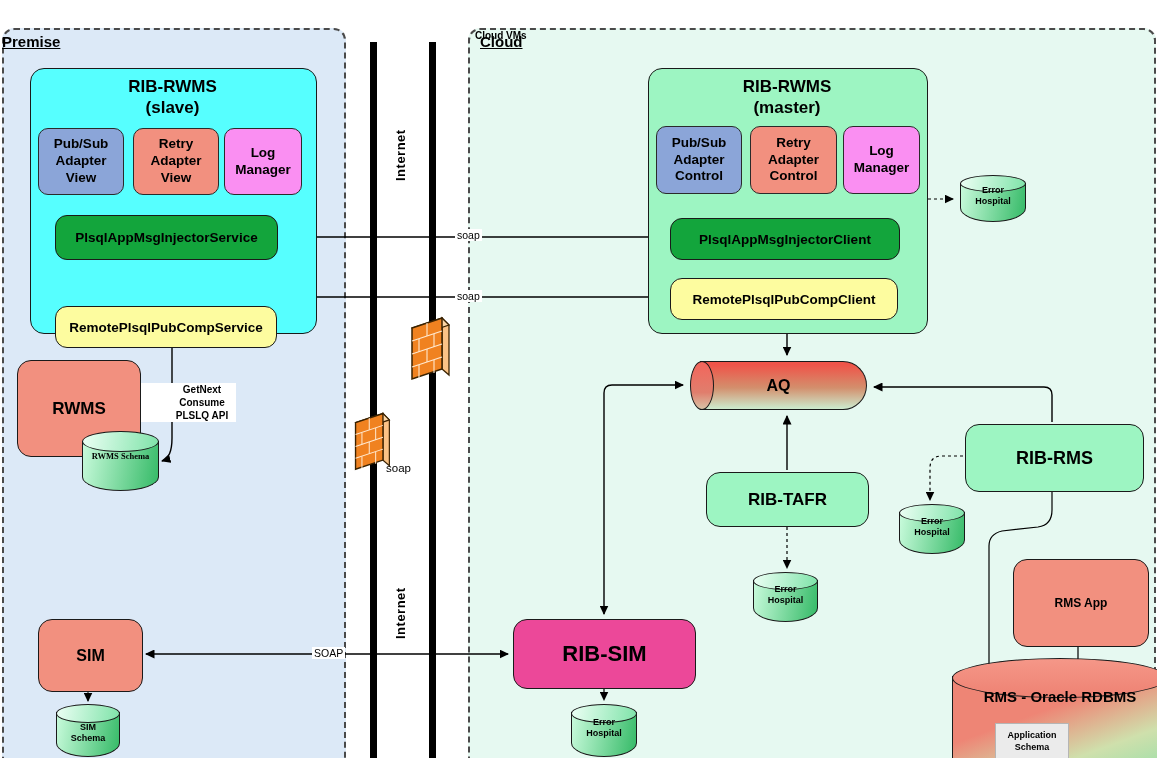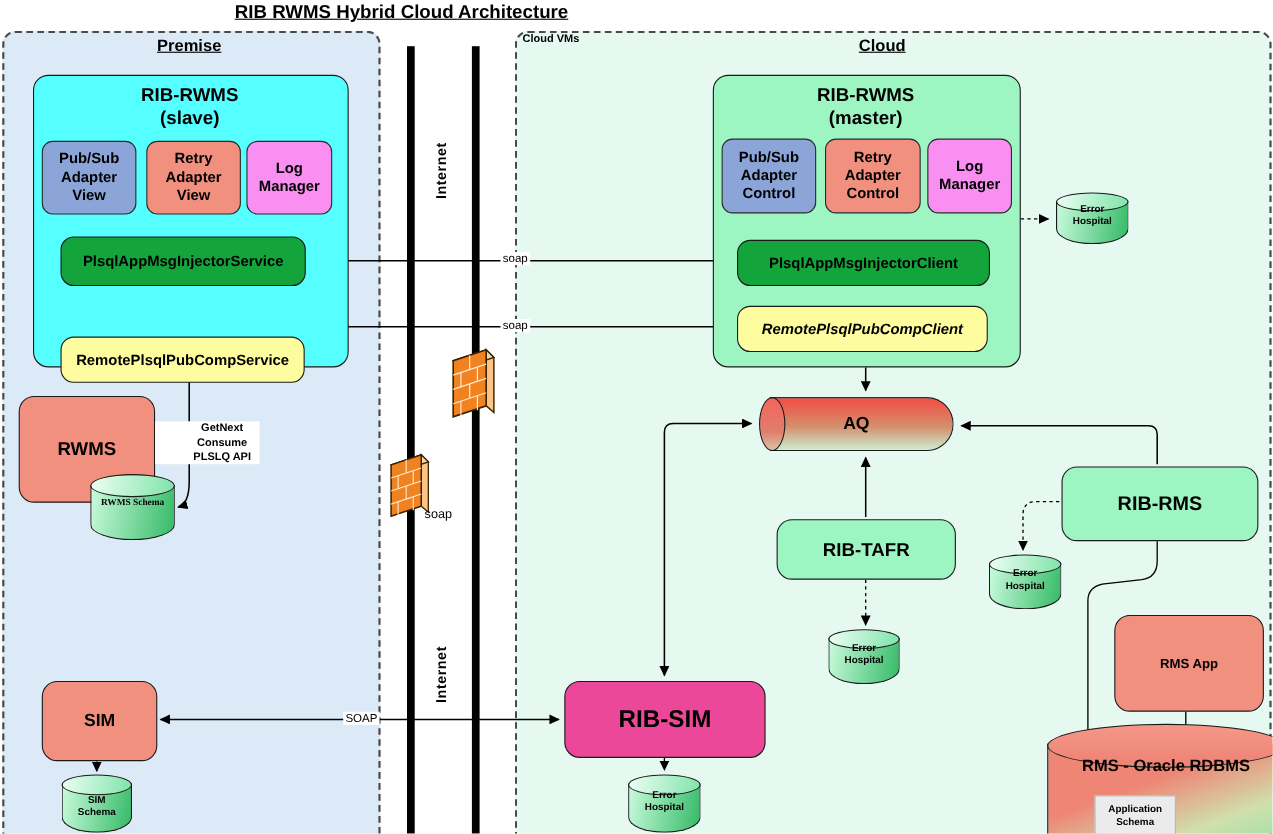--- a/index.html
+++ b/index.html
@@ -3,21 +3,21 @@
 <meta charset="utf-8">
 <style>
   html,body{margin:0;padding:0;background:#fff;}
   #canvas{position:relative;width:1157px;height:758px;overflow:hidden;background:#fff;
           font-family:"Liberation Sans",sans-serif;color:#000;}
   .abs{position:absolute;}
   .ml{white-space:pre-line;}
   .ctr{display:flex;align-items:center;justify-content:center;text-align:center;}
   
   .region{border:2px dashed #4a4a4a;border-radius:12px;z-index:1;}
-  .region-title{font-size:15px;font-weight:bold;text-decoration:underline;text-align:center;z-index:2;}
+  .region-title{font-size:15px;font-weight:bold;text-decoration:underline;z-index:2;}
   
   .node{border:1.6px solid #1a1a1a;border-radius:14px;font-weight:bold;z-index:4;}
   .comp{border:1.3px solid #2a2a2a;border-radius:10px;font-weight:bold;font-size:13.5px;line-height:1.25;z-index:5;}
   .svc{border:1.4px solid #1a1a1a;border-radius:12px;font-weight:bold;font-size:13.5px;z-index:5;}
   
   .vcyl{z-index:4;}
   .vcyl .ct{position:absolute;left:0;right:0;top:0;height:32%;background:linear-gradient(100deg,#ecfff4,#7fe3a9);border:1.3px solid #1a1a1a;border-radius:50%;z-index:2;}
   .vcyl .cb{position:absolute;left:0;right:0;top:16%;bottom:0;background:linear-gradient(100deg,#c9fbdc,#35ba67);border:1.3px solid #1a1a1a;border-top:none;border-radius:0 0 50% 50% / 0 0 14px 14px;}
   .vcyl .cl{position:absolute;left:0;right:0;top:34%;z-index:3;font-weight:bold;font-size:9px;text-align:center;line-height:1.2;}
   
@@ -25,21 +25,20 @@
   .ilabel{font-weight:bold;font-size:13px;writing-mode:vertical-rl;transform:rotate(180deg);z-index:3;letter-spacing:.5px;}
   .linelabel{z-index:6;background:#fff;padding:0 2px;}
   svg.wires{position:absolute;left:0;top:0;z-index:3;pointer-events:none;}
   .fw{z-index:5;}
 </style>
 </head>
 <body>
 
 <div id="canvas">
 
-  <div class="abs" style="left:160px;top:1px;width:410px;text-align:center;font-size:17px;font-weight:bold;text-decoration:underline;z-index:2;">RIB RWMS Hybrid Cloud Architecture</div>
 
   <div class="abs region" style="left:2px;top:28px;width:340px;height:745px;background:#dce9f7;"></div>
   <div class="abs region-title" style="left:2px;top:33px;width:340px;">Premise</div>
 
   <div class="abs region" style="left:468px;top:28px;width:684px;height:745px;background:#e6f9f1;"></div>
   <div class="abs" style="left:475px;top:30px;font-size:10px;font-weight:bold;z-index:2;">Cloud VMs</div>
   <div class="abs region-title" style="left:468px;top:33px;width:644px;padding-left:12px;">Cloud</div>
 
   <div class="abs ibar" style="left:370px;top:42px;height:716px;"></div>
   <div class="abs ibar" style="left:429px;top:42px;height:716px;"></div>
@@ -90,21 +89,21 @@
   <div class="abs comp ctr ml" style="left:656px;top:126px;width:84px;height:66px;background:#8ba5d8;">Pub/Sub
 Adapter
 Control</div>
   <div class="abs comp ctr ml" style="left:750px;top:126px;width:85px;height:66px;background:#f2907f;">Retry
 Adapter
 Control</div>
   <div class="abs comp ctr ml" style="left:843px;top:126px;width:75px;height:66px;background:#fa8ff2;">Log
 Manager</div>
 
   <div class="abs svc ctr" style="left:670px;top:218px;width:228px;height:40px;background:#13a53c;">PlsqlAppMsgInjectorClient</div>
-  <div class="abs svc ctr" style="left:670px;top:278px;width:226px;height:40px;background:#fdfc9f;font-style:italic;">RemotePlsqlPubCompClient</div>
+  <div class="abs svc ctr" style="left:670px;top:278px;width:226px;height:40px;background:#fdfc9f;">RemotePlsqlPubCompClient</div>
 
   <div class="abs vcyl" style="left:960px;top:175px;width:66px;height:47px;">
     <div class="ct"></div>
     <div class="cb"></div>
     <div class="cl ml" style="top:22%;">Error
 Hospital</div>
   </div>
 
   <div class="abs" style="left:690px;top:361px;width:177px;height:49px;z-index:4;">
     <div style="position:absolute;left:10px;right:0;top:0;bottom:0;border:1.4px solid #1a1a1a;border-left:none;border-radius:0 24px 24px 0/0 50% 50% 0;background:linear-gradient(#ef5449 6%,#d38f6d 55%,#cdeccf 100%);"></div>

